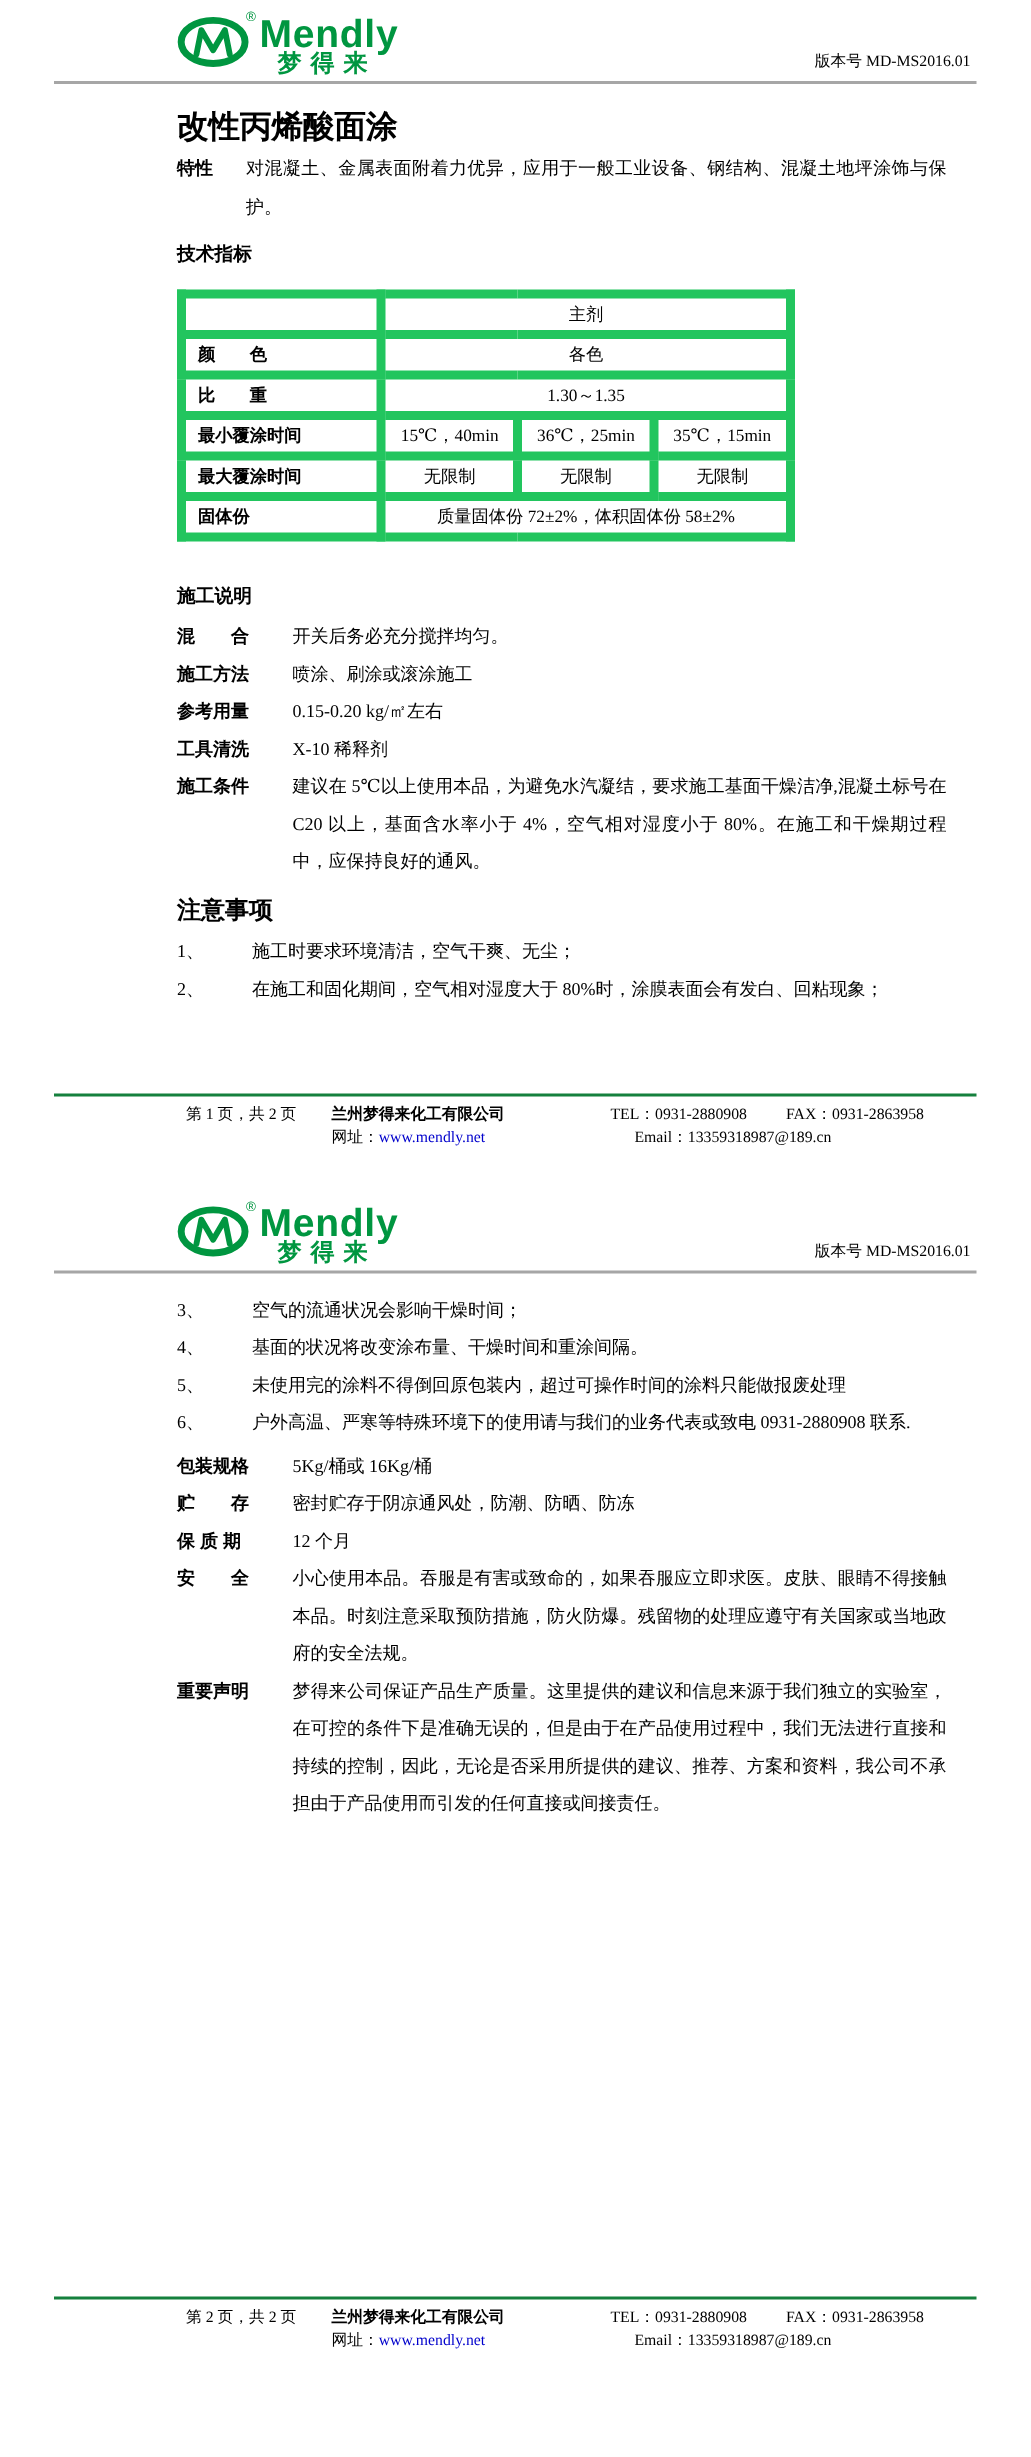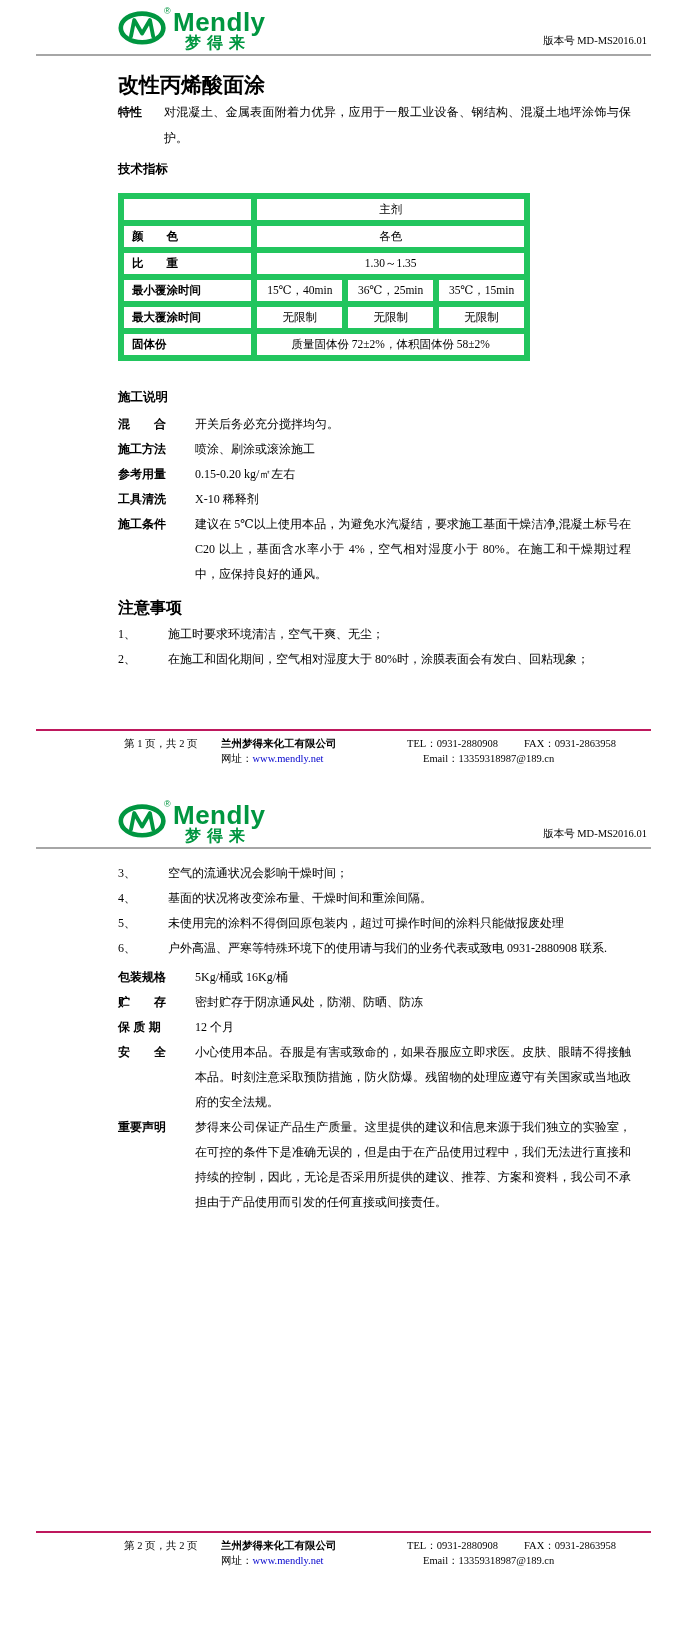--- a/index.html
+++ b/index.html
@@ -61,21 +61,21 @@
   .n-head { margin:8px 0 2px 118px; font-family:"Liberation Sans",sans-serif;
             font-weight:bold; font-size:16px; line-height:25px; }
   .n-row { display:flex; margin:0 56px 0 118px; }
   .n-num { flex:0 0 50px; font-size:12px; line-height:25px; }
   .n-txt { flex:1; font-size:12px; line-height:25px; text-align:justify; }
 
   #p2 .n-row.first { margin-top:12px; }
   .info-block { margin-top:4px; }
 
   
-  .footer { position:absolute; left:36px; right:36px; border-top:2px solid #be185d;
+  .footer { position:absolute; left:36px; right:36px; border-top:2px solid #15803d;
             padding-top:5px; display:flex; font-size:10.5px; line-height:15px; }
   #p1 .footer { bottom:6px; }
   #p2 .footer { bottom:70px; }
   .f-page { flex:0 0 185px; padding-left:88px; white-space:nowrap; }
   .f-mid { flex:0 0 172px; text-align:left; }
   .f-company { font-weight:bold; white-space:nowrap; }
   .f-web a { color:var(--link); cursor:pointer; }
   .f-right { flex:1; padding-left:14px; }
   .f-tel { margin-right:26px; }
   .f-email { padding-left:16px; }

